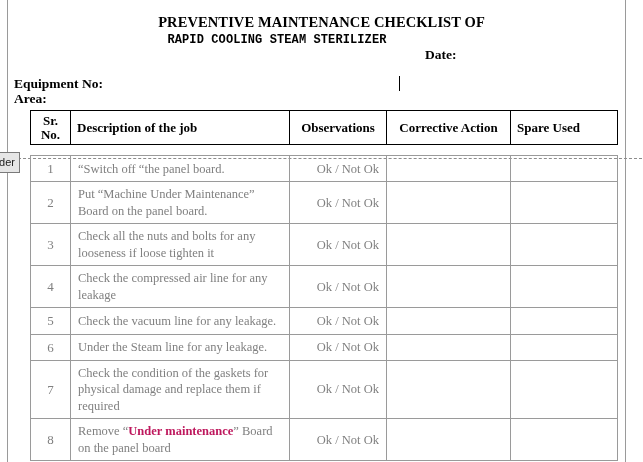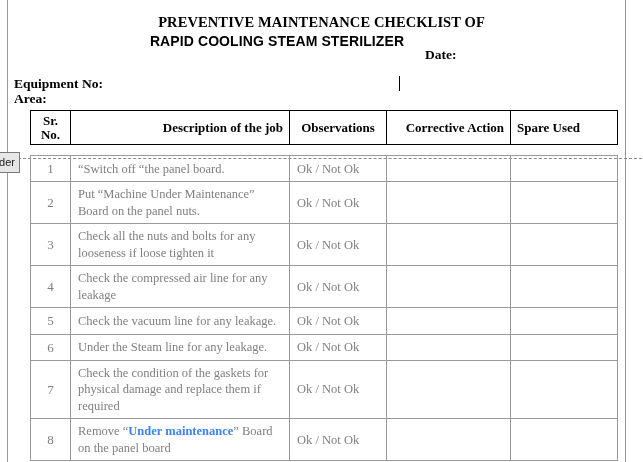--- a/index.html
+++ b/index.html
@@ -51,22 +51,22 @@
     position: absolute;
     left: 0; top: 14px;
     width: 643px;
     font-size: 14.5px;
     font-family: "Liberation Serif", "DejaVu Serif", serif;
   }
   .title-line.two {
     position: absolute;
     left: 0; top: 33px;
     width: 554px;
-    font-size: 14px;
-    font-family: Liberation Sans, sans-serif;
+    font-size: 12px;
+    font-family: Liberation Mono, monospace;
     font-weight: bold;
   }
 
   .field-label {
     position: absolute;
     font-weight: bold;
     font-size: 13.5px;
     white-space: nowrap;
   }
   #lbl-area      { left: 14px;  top: 47px; margin-top: 44px; }
@@ -110,23 +110,23 @@
     height: 32px;
     box-sizing: border-box;
     vertical-align: middle;
   }
   th.sr-head {
     text-align: center;
     line-height: 1.05;
     padding-left: 2px;
     padding-right: 2px;
   }
-  th.desc-head  { text-align: right; border-radius: 9px; }
+  th.desc-head  { text-align: left; border-radius: 9px; }
   th.obs-head   { text-align: center; }
-  th.corr-head  { text-align: right; }
+  th.corr-head  { text-align: center; }
   th.spare-head { text-align: left; padding-left: 8px; }
 
   
   #checklist-table tbody tr.spacer-row td {
     border: none;
     height: 10px;
     padding: 0;
   }
 
   
@@ -147,23 +147,23 @@
     vertical-align: middle;
     line-height: 1.32;
   }
   td.sr-cell {
     text-align: center;
     padding-left: 2px;
     padding-right: 2px;
     font-size: 13px;
   }
   td.desc-cell { text-align: left; }
-  td.obs-cell  { text-align: left; white-space: nowrap; margin-top: 9px; }
+  td.obs-cell  { text-align: right; white-space: nowrap; margin-top: 9px; }
   td.corr-cell, td.spare-cell { }
-  td.desc-cell b { font-weight: bold; color: #3b82f6; }
+  td.desc-cell b { font-weight: bold; color: #be185d; }
 
   
   #edge-tab {
     position: absolute;
     left: -18px;
     top: 152px;
     width: 38px;
     height: 21px;
     background: #e6e6e6;
     border: 1px solid #7a7a7a;
@@ -230,21 +230,21 @@
       </tr>
     <tr class="data-row">
           <td class="sr-cell">1</td>
           <td class="desc-cell">“Switch off “the panel board.</td>
           <td class="obs-cell">Ok / Not Ok</td>
           <td class="corr-cell"></td>
           <td class="spare-cell"></td>
         </tr>
         <tr class="data-row">
           <td class="sr-cell">2</td>
-          <td class="desc-cell">Put “Machine Under Maintenance” Board on the panel nuts.</td>
+          <td class="desc-cell">Put “Machine Under Maintenance” Board on the panel board.</td>
           <td class="obs-cell">Ok / Not Ok</td>
           <td class="corr-cell"></td>
           <td class="spare-cell"></td>
         </tr>
         <tr class="data-row">
           <td class="sr-cell">3</td>
           <td class="desc-cell">Check all the nuts and bolts for any looseness if loose tighten it</td>
           <td class="obs-cell">Ok / Not Ok</td>
           <td class="corr-cell"></td>
           <td class="spare-cell"></td>

